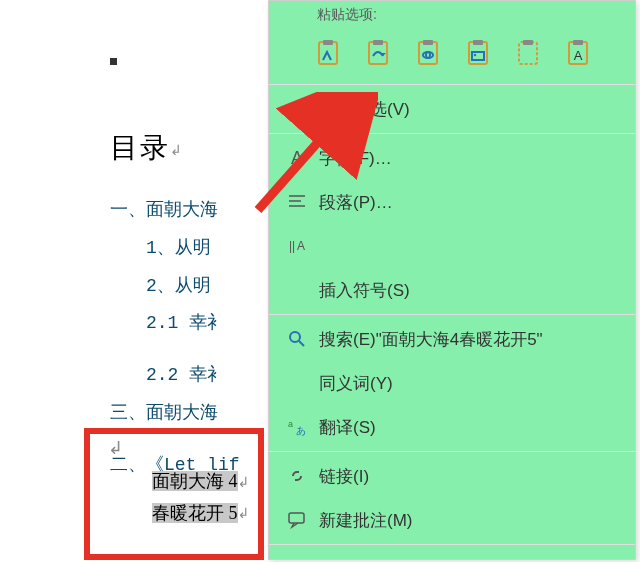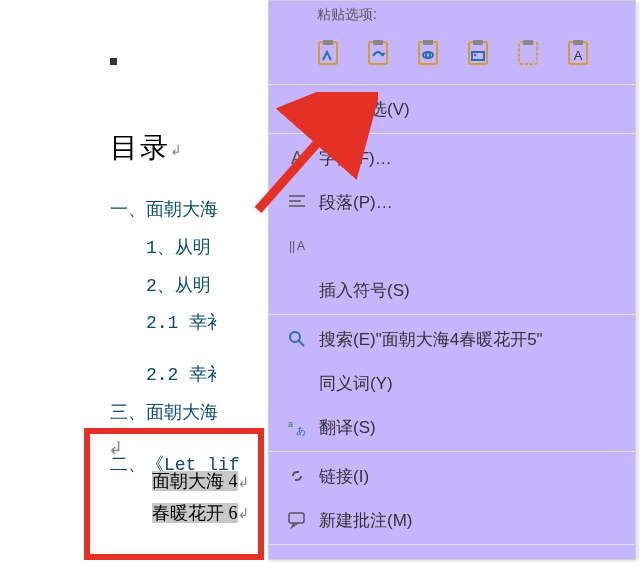--- a/index.html
+++ b/index.html
@@ -89,21 +89,21 @@
     color:#888;
     line-height:1.7;
   }
   
   .context-menu {
     position: absolute;
     left: 268px;
     top: 0;
     width: 368px;
     height: 560px;
-    background: #c4b5fd;
+    background: #86efac;
     border: 1px solid #cfcfcf;
     box-shadow: 2px 2px 6px rgba(0,0,0,0.15);
     z-index: 2;
   }
   .paste-header {
     padding: 5px 14px 2px 48px;
     font-size: 14px;
     color: #595959;
     overflow:hidden;
     white-space:nowrap;
@@ -170,21 +170,21 @@
   <div class="line indent1">2.1  幸衤</div>
   <div class="line indent1 extra-gap">2.2  幸衤</div>
   <div class="line">三、面朝大海</div>
   <div class="line extra-gap">二、《Let lif</div>
 </div>
 
 <div class="para-mark-col">↲</div>
 
 <div class="sel-text">
   <div class="row"><span class="selected">面朝大海 4</span><span class="para-mark">↲</span></div>
-  <div class="row"><span class="selected">春暖花开 6</span><span class="para-mark">↲</span></div>
+  <div class="row"><span class="selected">春暖花开 5</span><span class="para-mark">↲</span></div>
 </div>
 
 <div class="red-box"></div>
 
 <div class="context-menu">
   <div class="paste-header">粘贴选项:</div>
   <div class="paste-icons">
     <div class="picon">
       <svg width="30" height="30" viewBox="0 0 30 30">
           <rect x="6" y="4" width="18" height="22" rx="2" fill="none" stroke="#d29a3a" stroke-width="2"></rect>

